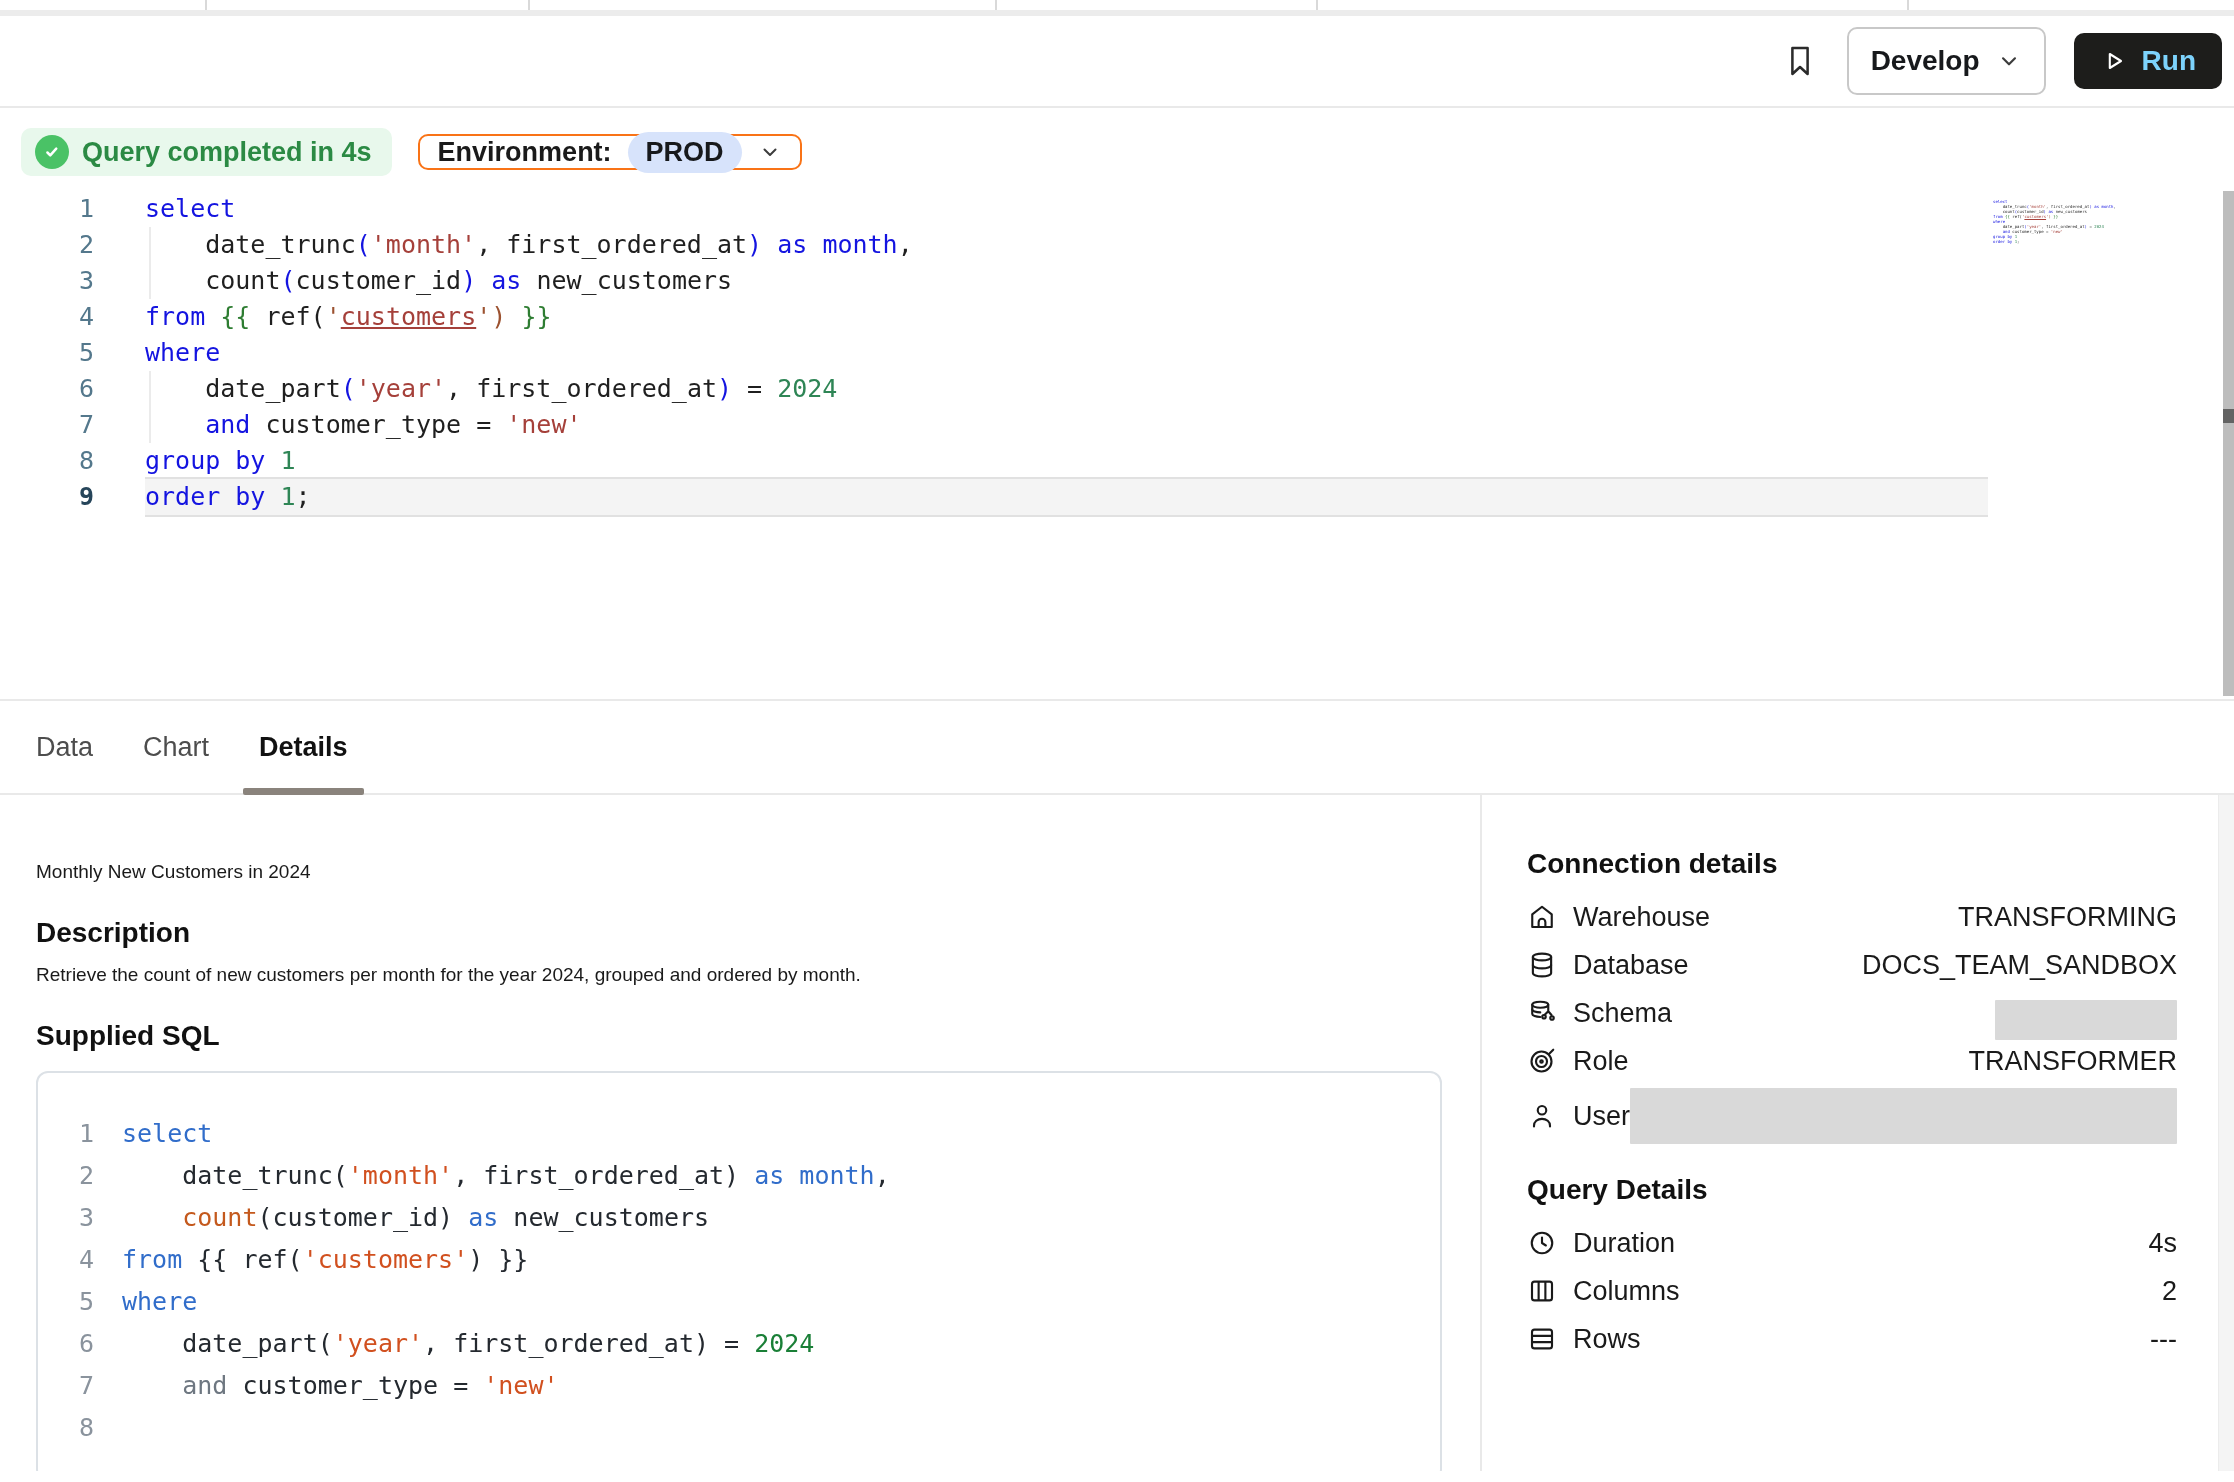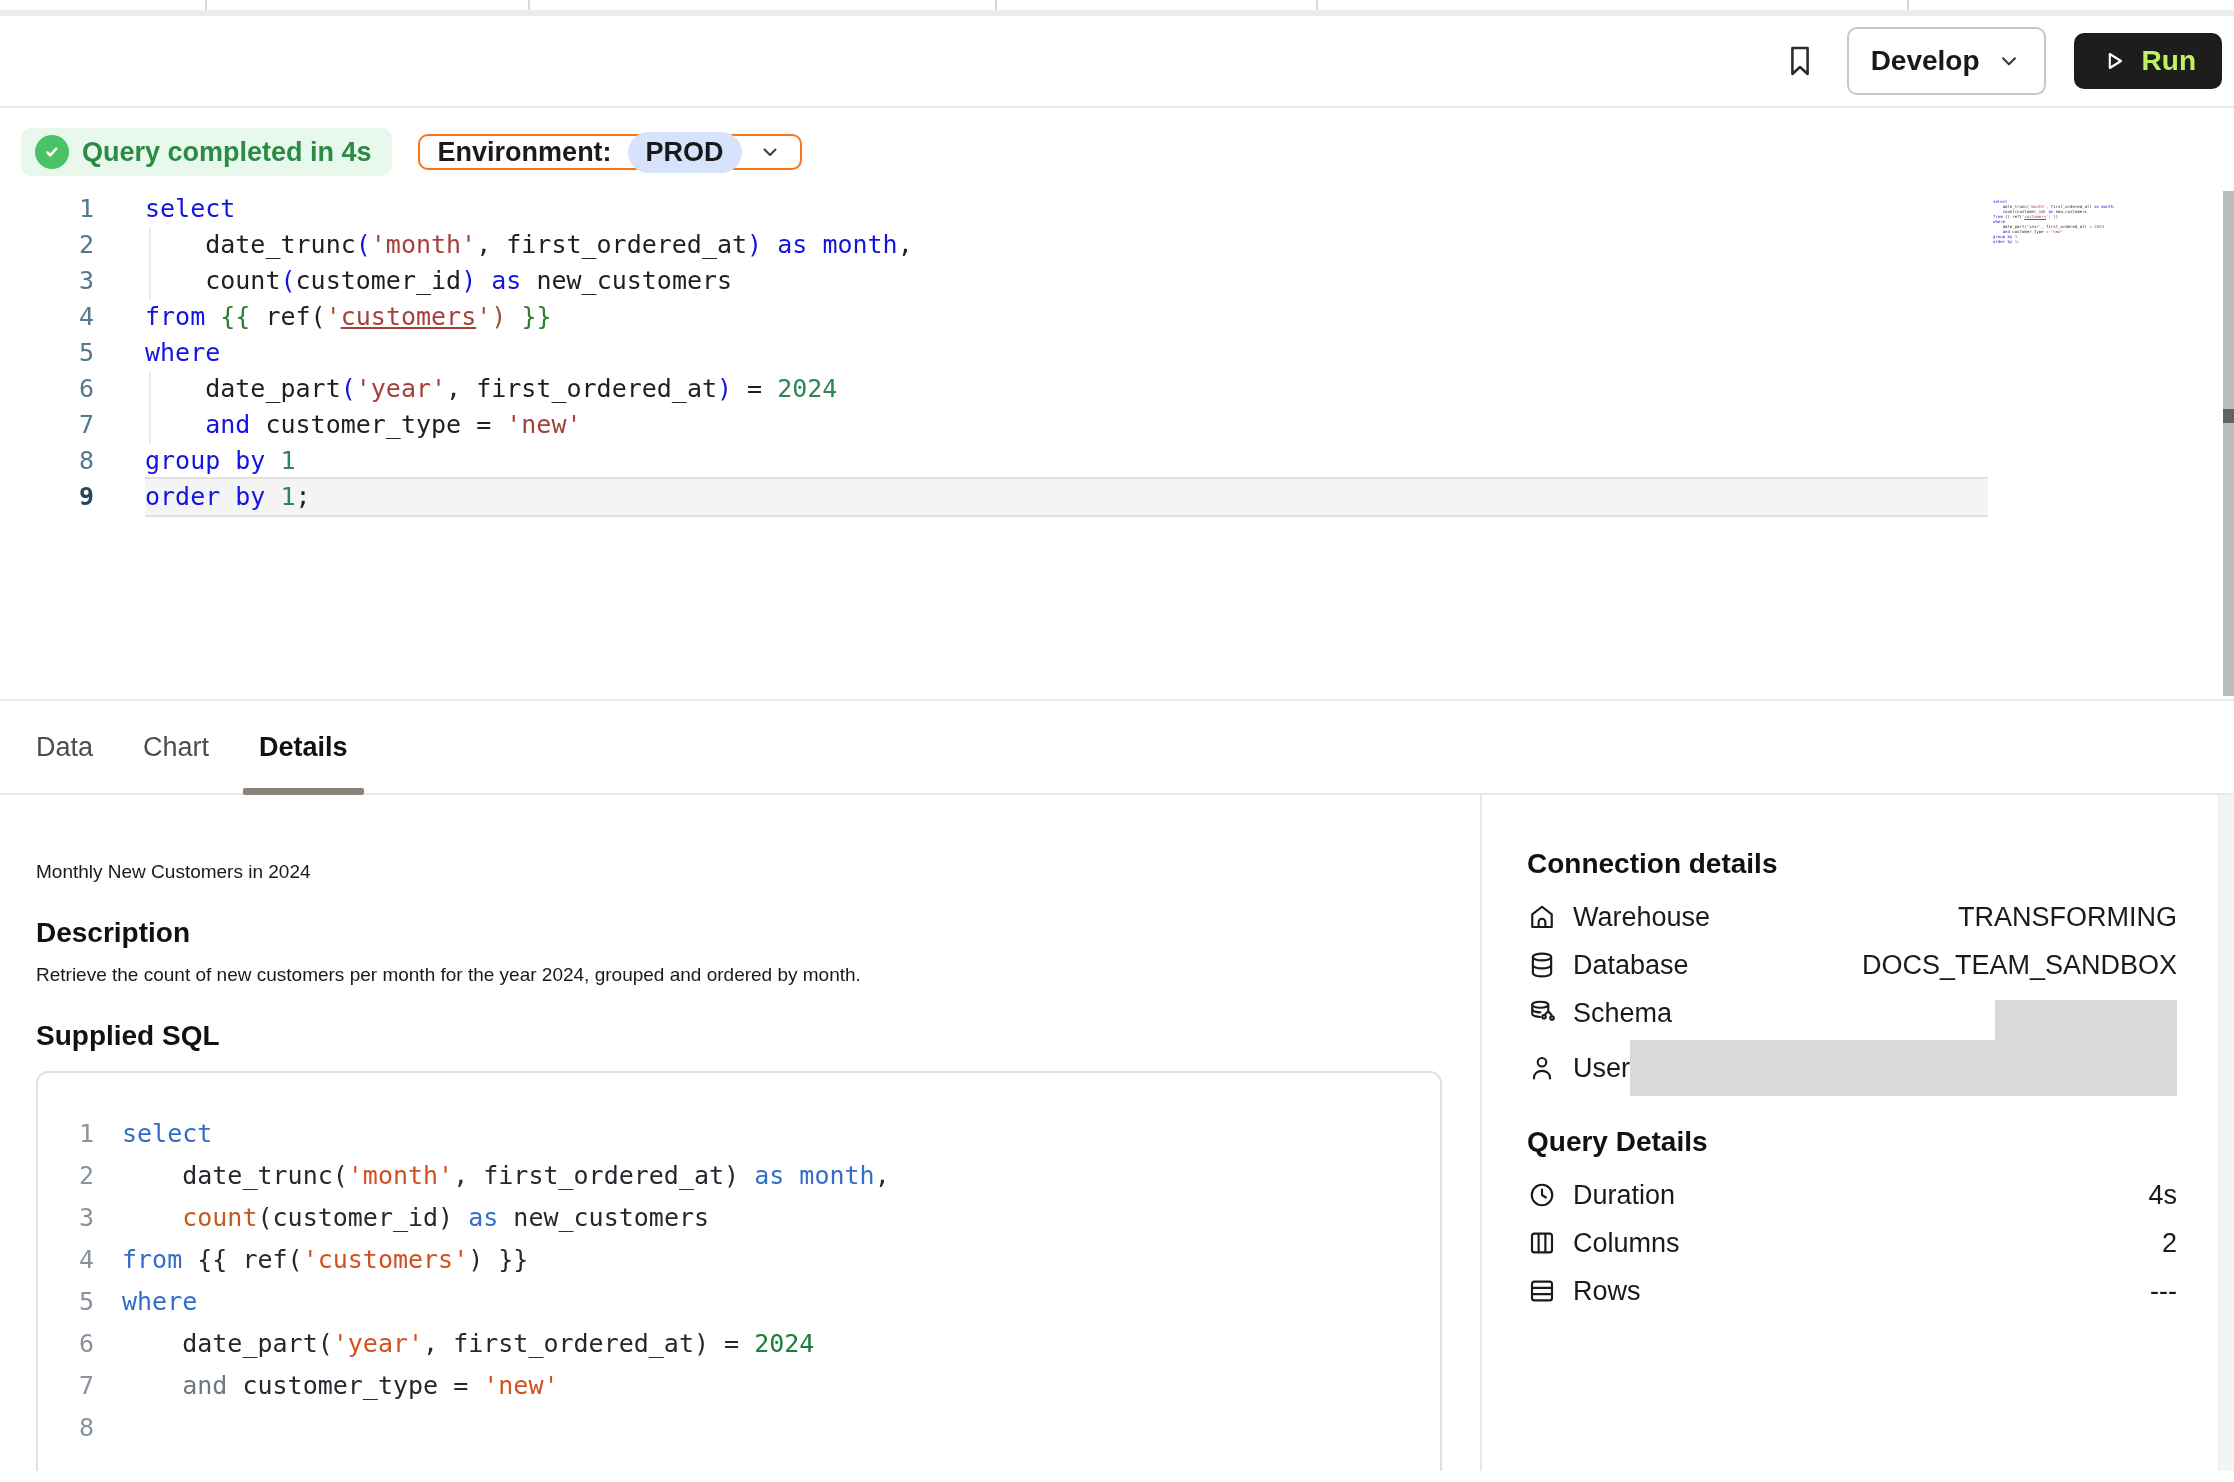--- a/index.html
+++ b/index.html
@@ -13,21 +13,21 @@
   .top-strip-shadow{height:6px;background:#ececec}
 
   
   .header{height:92px;border-bottom:2px solid #e9e9e9;display:flex;align-items:center;
           justify-content:flex-end;padding-right:12px;gap:28px}
   .icon-btn{color:#2b2b2b;background:none;border:none;cursor:pointer}
   .btn-develop{display:flex;align-items:center;gap:16px;height:68px;padding:0 22px;
                border:2px solid #c8c8c8;border-radius:10px;background:#fff;font-size:28px;
                font-weight:600;color:#17191c;font-family:inherit;cursor:pointer}
   .btn-run{display:flex;align-items:center;gap:14px;height:56px;padding:0 26px;border:none;
-           background:#1d1d1b;color:#bef264;border-radius:10px;font-size:28px;font-weight:600;
+           background:#1d1d1b;color:#7dd3fc;border-radius:10px;font-size:28px;font-weight:600;
            font-family:inherit;cursor:pointer}
 
   
   .status-row{display:flex;align-items:center;gap:26px;margin:20px 0 0 21px}
   .pill-success{display:flex;align-items:center;gap:13px;background:#e8f8ec;border-radius:10px;
                 padding:0 20px 0 14px;height:48px;color:#2b8a44;font-weight:600;font-size:27px}
   .check-circle{width:34px;height:34px;border-radius:50%;background:#4ac266;display:flex;
                 align-items:center;justify-content:center;flex:none}
   .env{display:flex;align-items:center;gap:16px;border:2px solid #f97316;border-radius:10px;
        height:36px;padding:0 18px;font-size:27px;font-weight:600;background:#fff;cursor:pointer}
@@ -222,20 +222,30 @@
           <path d="M4.2 5.4v7.4c0 1.3 2.9 2.4 6.4 2.4"></path>
           <path d="M4.2 9.1c0 1.3 2.9 2.4 6.4 2.4"></path>
           <path d="M17 5.4v5.2m0 0-2.8 2.8m2.8-2.8 2.6 3"></path>
           <circle cx="13.6" cy="15" r="1.4"></circle>
           <circle cx="20" cy="16" r="1.4"></circle>
         </svg>
       <span>Schema</span>
       <span class="redact schema"></span>
     </div>
 
+    <div class="detail-row">
+      <svg class="row-icon" viewBox="0 0 24 24" fill="none" stroke="currentColor" stroke-width="1.7" stroke-linecap="round" stroke-linejoin="round">
+          <circle cx="11.6" cy="12.4" r="8"></circle>
+          <circle cx="11.6" cy="12.4" r="4.4"></circle>
+          <circle cx="11.6" cy="12.4" r="1"></circle>
+          <path d="M21 3l-3.2 3.2"></path>
+        </svg>
+      <span>Role</span>
+      <span class="row-value">TRANSFORMER</span>
+    </div>
 
     <div class="detail-row tall">
       <svg class="row-icon" viewBox="0 0 24 24" fill="none" stroke="currentColor" stroke-width="1.7" stroke-linecap="round" stroke-linejoin="round">
           <circle cx="12" cy="7.4" r="3.4"></circle>
           <path d="M5.6 20.4v-.6c0-3.2 2.7-5.5 6.4-5.5s6.4 2.3 6.4 5.5v.6"></path>
         </svg>
       <span>User</span>
       <span class="redact user"></span>
     </div>
 

